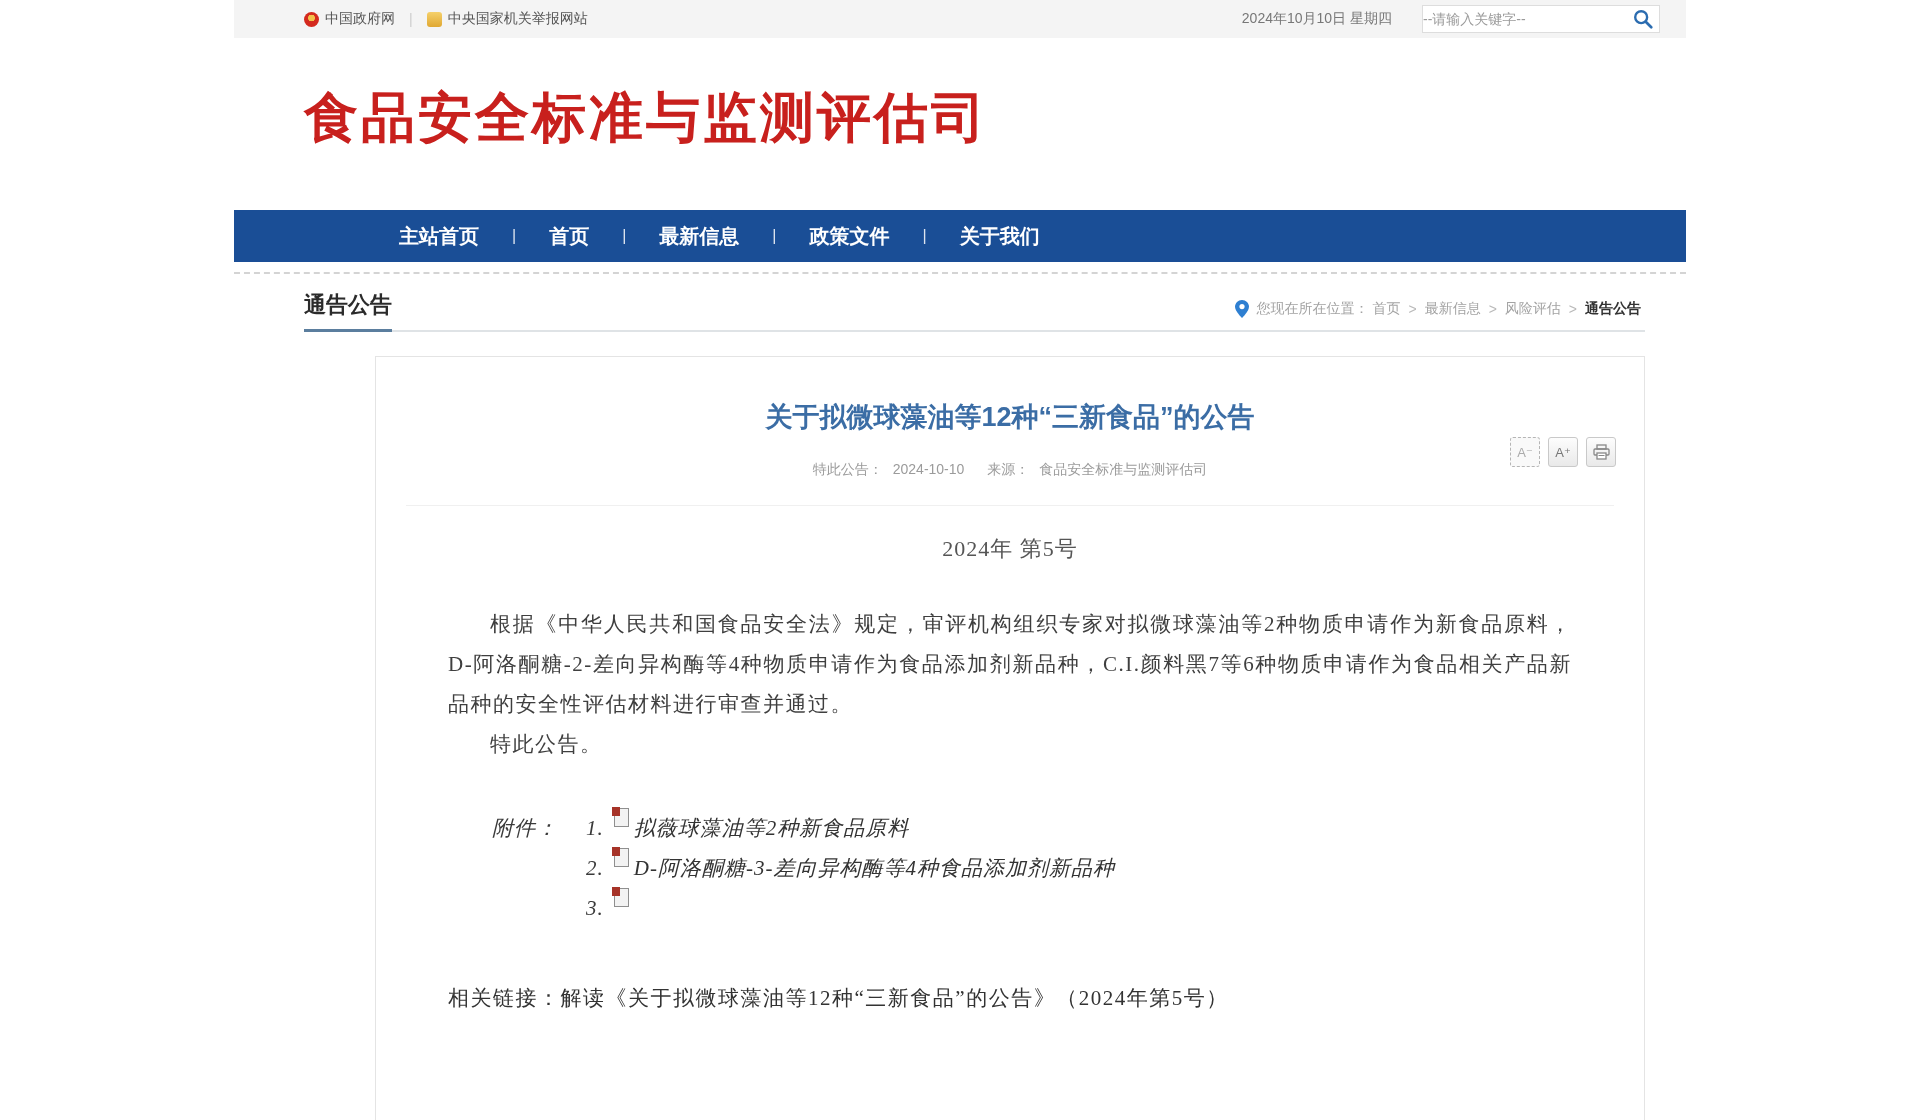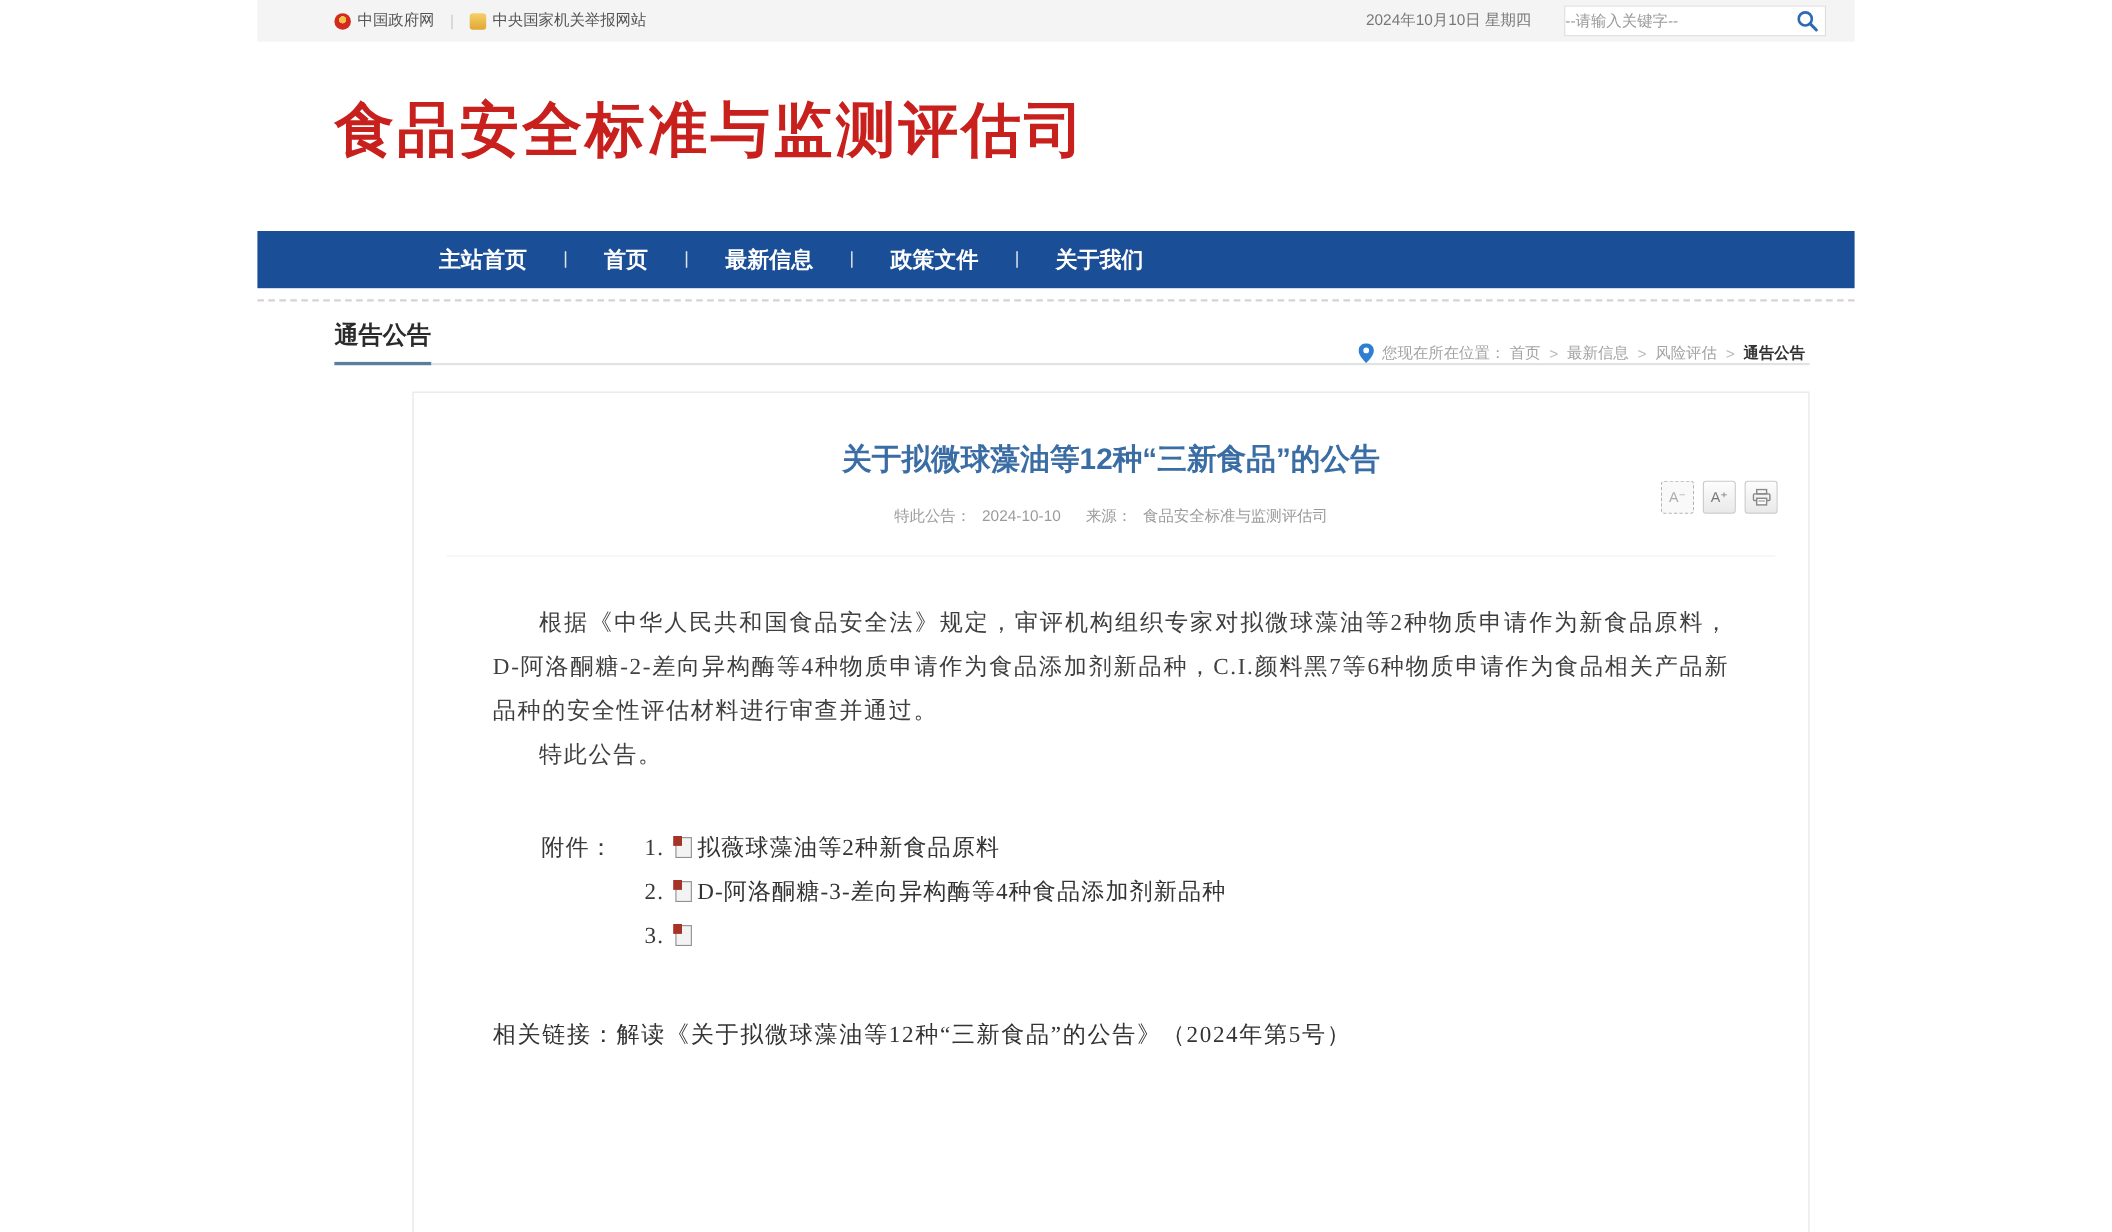--- a/index.html
+++ b/index.html
@@ -38,21 +38,21 @@
   .nav-item { color:#fff; font-size:20px; font-weight:bold; text-decoration:none; cursor:pointer; }
   .nav-sep { color:rgba(255,255,255,.85); font-size:16px; margin:0 33px; font-weight:normal; }
 
   .dashed-line { margin:10px 0 0 0; border-top:2px dashed #d4d4d4; }
 
   
   .section-bar { margin:16px 41px 0 70px; display:flex; justify-content:space-between;
                  align-items:flex-end; border-bottom:2px solid #dfe3e6; }
   .section-title { display:inline-block; font-size:22px; font-weight:bold; color:#2b2b2b;
                    padding-bottom:9px; border-bottom:3px solid #5b7e9e; margin-bottom:-2px; }
-  .breadcrumb { font-size:14px; color:#a3a3a3; padding-bottom:0; display:flex; align-items:center; }
+  .breadcrumb { font-size:14px; color:#a3a3a3; padding-bottom:12px; display:flex; align-items:center; }
   .pin-icon { width:14px; height:18px; margin-right:7px; }
   .crumb { color:#a3a3a3; text-decoration:none; margin:0 4px; cursor:pointer; }
   .crumb-sep { color:#b9b9b9; margin:0 4px; }
   .crumb.active { color:#333; font-weight:bold; }
 
   
   .article-card { margin:24px 0 0 141px; width:1270px; min-height:830px;
                   border:1px solid #e4e4e4; background:#fff; position:relative;
                   padding:42px 30px 60px; }
   .article-title { text-align:center; color:#3b6da5; font-size:27px; font-weight:bold; }
@@ -70,21 +70,21 @@
                 font-size:22px; color:#555; margin-top:28px; letter-spacing:1px; }
 
   .article-body { margin:40px 42px 0; font-family:"Liberation Serif","DejaVu Serif",serif;
                   font-size:21px; color:#3f3f3f; line-height:40px; letter-spacing:1.5px;
                   text-align:justify; }
   .article-body p { text-indent:2em; }
 
   
   .attachments { margin:44px 42px 0; font-family:"Liberation Serif","DejaVu Serif",serif;
                  font-size:21px; color:#3a3a3a; letter-spacing:1px; }
-  .attach-row { display:flex; align-items:center; line-height:40px; margin-left:44px; }
+  .attach-row { display:flex; line-height:40px; margin-left:44px;font-style:italic; }
   .attach-label { display:inline-block; width:94px; }
   .attach-num { margin-right:10px; }
   .doc-icon { display:inline-block; width:15px; height:19px; border:1px solid #8f8f8f;
               background:#f3f3f3; position:relative; margin-right:5px; flex:0 0 auto; }
   .doc-icon::before { content:""; position:absolute; left:-3px; top:-2px; width:8px; height:9px;
                       background:#a63328; }
   .attach-link { color:#333; text-decoration:none; cursor:pointer; }
 
   
   .signature { text-align:right; margin:42px 62px 0 0;
@@ -175,20 +175,21 @@
           <rect x="4" y="1" width="9" height="4" fill="none" stroke="#888" stroke-width="1.3"></rect>
           <rect x="1" y="5" width="15" height="6" rx="1" fill="none" stroke="#888" stroke-width="1.3"></rect>
           <rect x="4" y="9" width="9" height="6" fill="#fff" stroke="#888" stroke-width="1.3"></rect>
           <line x1="5.5" y1="11.5" x2="11.5" y2="11.5" stroke="#888" stroke-width="1"></line>
         </svg>
       </div>
     </div>
 
     <div class="meta-divider"></div>
 
+    <div class="doc-number">2024年  第5号</div>
 
     <div class="article-body">
       <p>根据《中华人民共和国食品安全法》规定，审评机构组织专家对拟微球藻油等2种物质申请作为新食品原料，D-阿洛酮糖-2-差向异构酶等4种物质申请作为食品添加剂新品种，C.I.颜料黑7等6种物质申请作为食品相关产品新品种的安全性评估材料进行审查并通过。</p>
       <p>特此公告。</p>
     </div>
 
     <div class="attachments">
       <div class="attach-row">
         <span class="attach-label">附件：</span>
         <span class="attach-num">1.</span>

